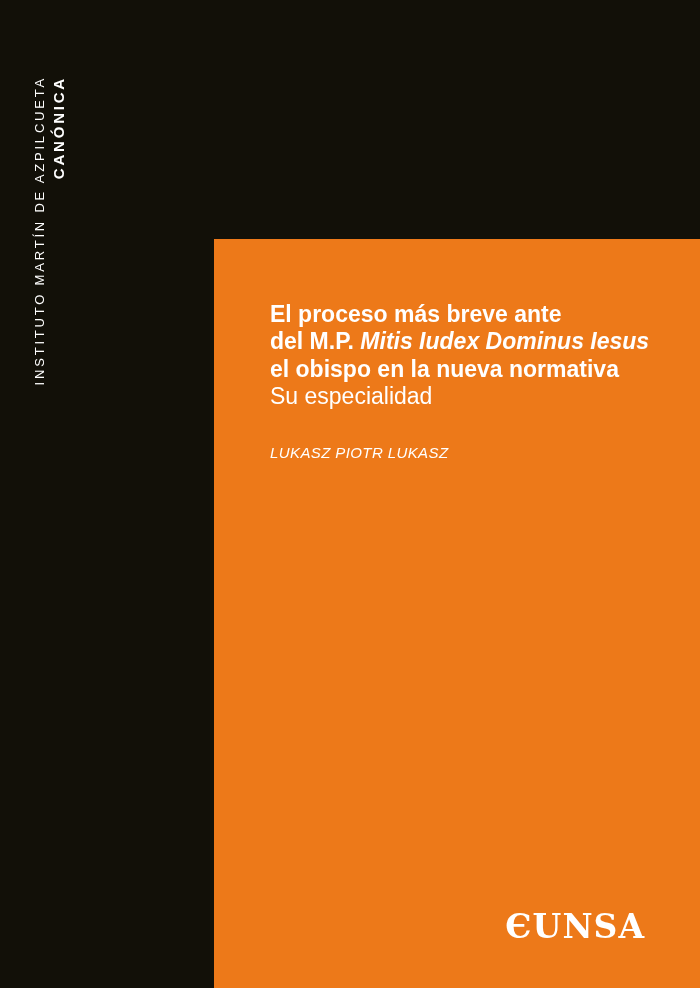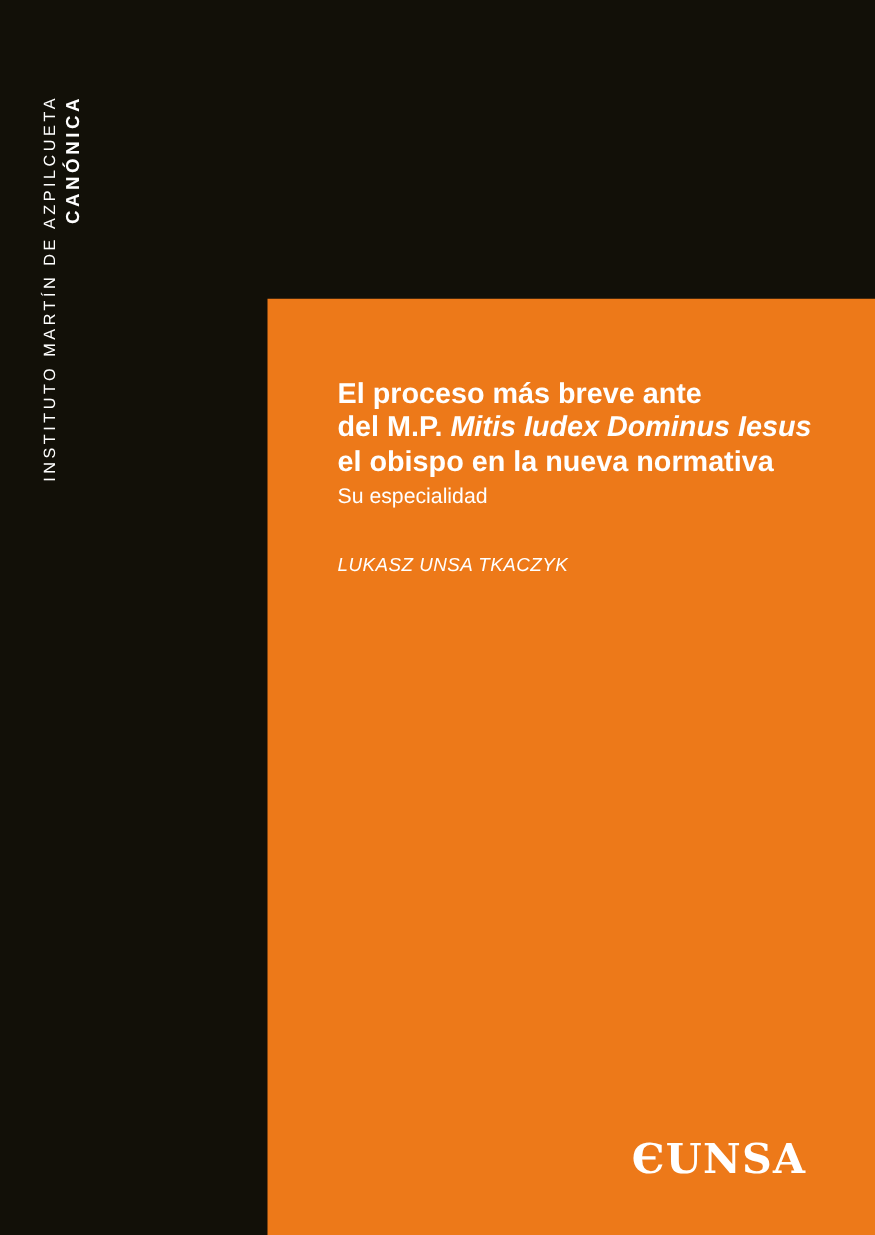--- a/index.html
+++ b/index.html
@@ -56,21 +56,21 @@
     line-height: 27.3px;
     white-space: nowrap;
   }
   .t-line { display: block; }
   .t-line em { font-style: italic; }
 
   .subtitle-block {
     position: absolute;
     left: 56px; top: 146px;
     color: var(--text, #ffffff);
-    font-size: 17px;
+    font-size: 23px;
     font-weight: 400;
     line-height: 23.5px;
     white-space: nowrap;
   }
   .s-line { display: block; }
 
   .author {
     position: absolute;
     left: 56px; top: 205px;
     color: var(--text, #ffffff);
@@ -108,20 +108,20 @@
     <h1 class="title-block" style="margin:0;">
       <span class="t-line">El proceso más breve ante</span>
       <span class="t-line"><span>del M.P. </span><em>Mitis Iudex Dominus Iesus</em></span>
       <span class="t-line">el obispo en la nueva normativa</span>
     </h1>
 
     <div class="subtitle-block">
       <span class="s-line">Su especialidad</span>
     </div>
 
-    <div class="author">LUKASZ UNSA TKACZYK</div>
+    <div class="author">LUKASZ PIOTR LUKASZ</div>
 
     <div class="logo">
       <span>Є</span><span>UNSA</span>
     </div>
 
   </div>
 </div>
 
 </body></html>

